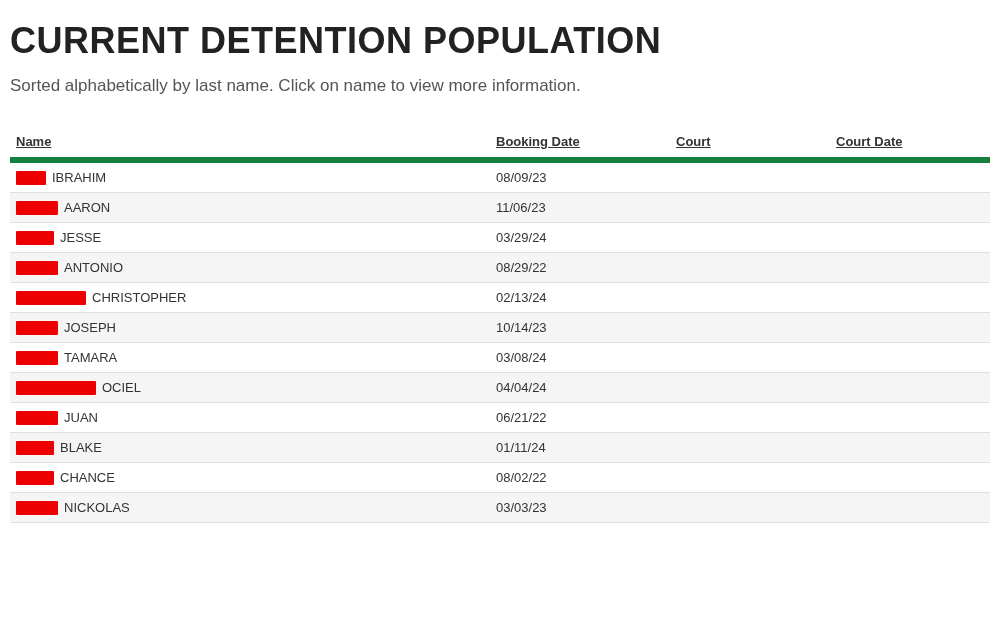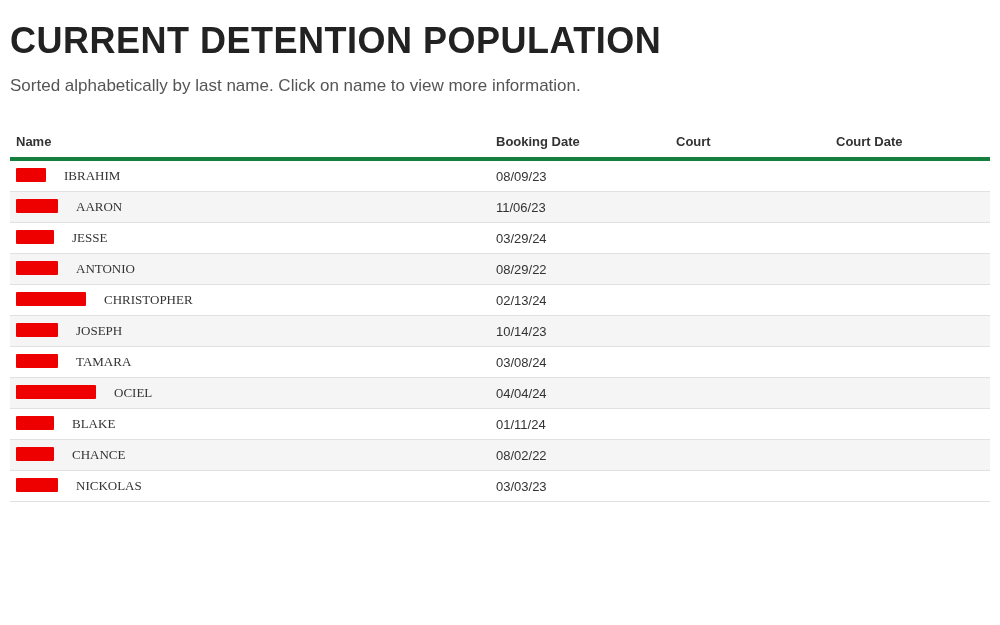--- a/index.html
+++ b/index.html
@@ -26,21 +26,22 @@
       font-size: 17px;
       color: #555;
       margin-bottom: 30px;
     }
     table {
       width: 100%;
       border-collapse: collapse;
       font-size: 13px;
     }
     thead tr {
-      border-bottom: 4px solid #15803d;
+      border-bottom: 6px solid #15803d;
+      text-decoration: underline;
     }
     thead th {
       text-align: left;
       padding: 8px 6px;
       font-weight: bold;
       color: #333;
       font-size: 13px;
     }
     thead th.booking-date { width: 180px; }
     thead th.court { width: 160px; }
@@ -53,24 +54,23 @@
     }
     tbody tr:nth-child(odd) {
       background: #fff;
     }
     tbody td {
       padding: 7px 6px;
       vertical-align: middle;
     }
     .name-cell {
       display: flex;
-      align-items: flex-start;
-      gap: 18px;
+      align-items: flex-end;
+      gap: 6px;
       cursor: pointer;
-      font-family: Liberation Serif, serif;
     }
     .redacted-bar {
       display: inline-block;
       height: 14px;
       background: #e00;
       border-radius: 1px;
       flex-shrink: 0;
     }
     .first-name {
       font-weight: normal;
@@ -177,20 +177,31 @@
             <span class="first-name">OCIEL</span>
           </div>
         </td>
         <td>04/04/24</td>
         <td></td>
         <td></td>
       </tr>
       <tr>
         <td>
           <div class="name-cell">
+            <span class="redacted-bar" style="width: 42px;"></span>
+            <span class="first-name">JUAN</span>
+          </div>
+        </td>
+        <td>06/21/22</td>
+        <td></td>
+        <td></td>
+      </tr>
+      <tr>
+        <td>
+          <div class="name-cell">
             <span class="redacted-bar" style="width: 38px;"></span>
             <span class="first-name">BLAKE</span>
           </div>
         </td>
         <td>01/11/24</td>
         <td></td>
         <td></td>
       </tr>
       <tr>
         <td>

